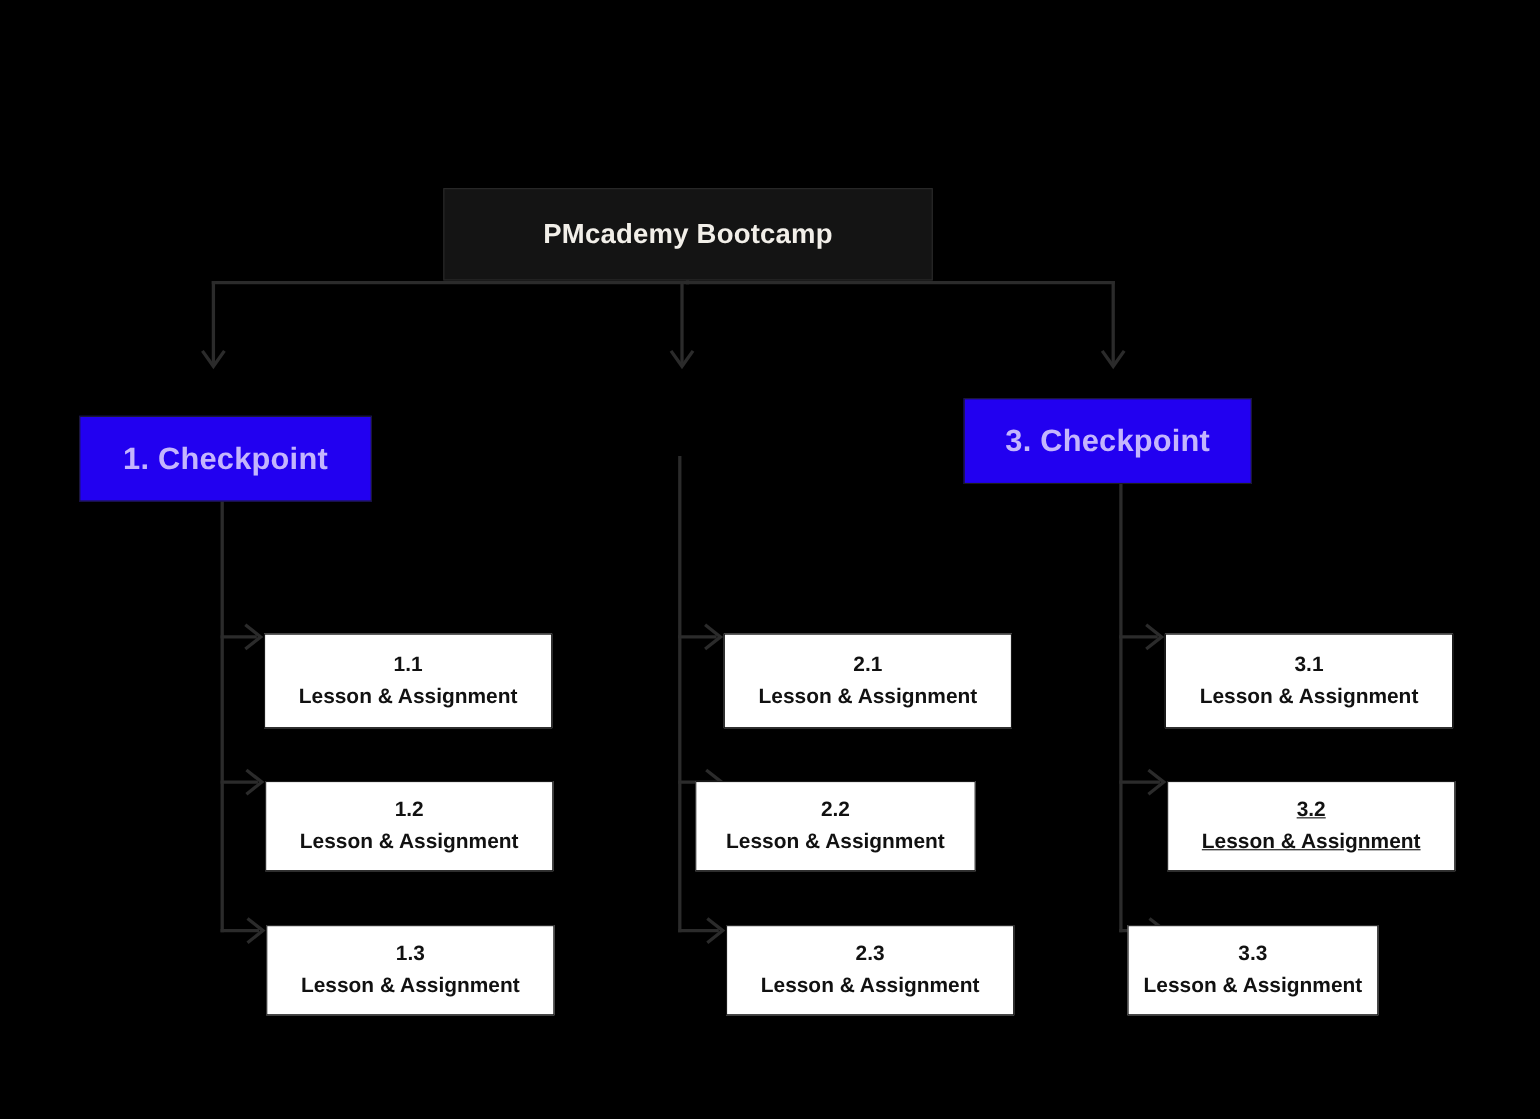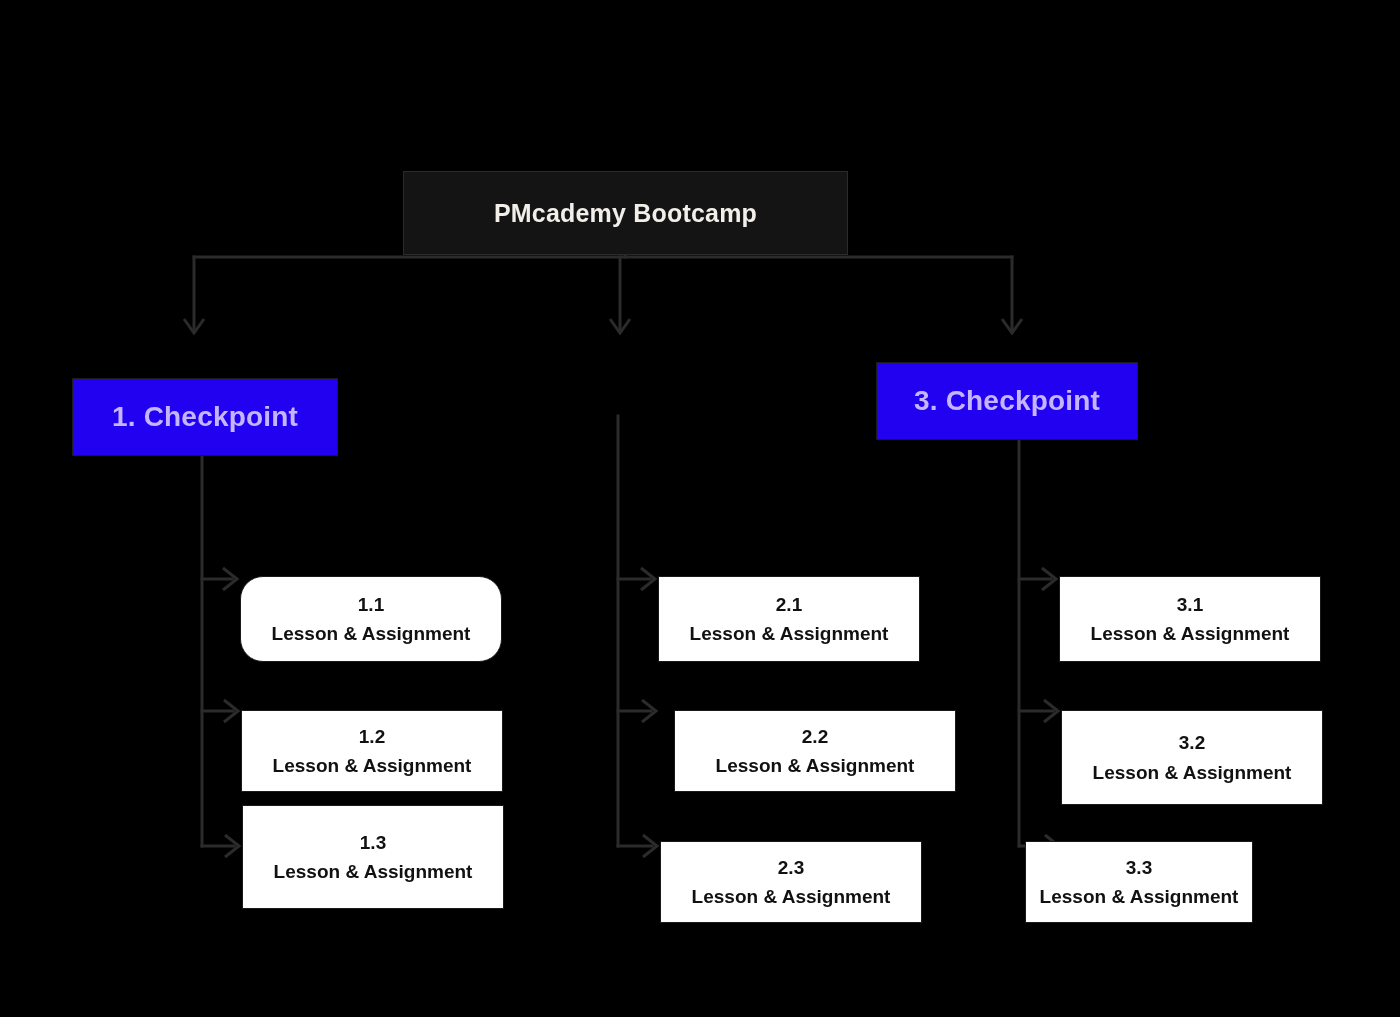--- a/index.html
+++ b/index.html
@@ -127,56 +127,56 @@
 
   <div class="node node-checkpoint" style="left:72px; top:338px; width:266px; height:78px;">
     <span>1. Checkpoint</span>
   </div>
 
 
   <div class="node node-checkpoint" style="left:876px; top:322px; width:262px; height:78px;">
     <span>3. Checkpoint</span>
   </div>
 
-  <div class="node node-leaf" style="left:240px; top:536px; width:262px; height:86px;border-radius:23px;">
+  <div class="node node-leaf" style="left:240px; top:536px; width:262px; height:86px;">
     <span class="leaf-line1">1.1</span>
     <span class="leaf-line2">Lesson &amp; Assignment</span>
   </div>
 
   <div class="node node-leaf" style="left:241px; top:670px; width:262px; height:82px;">
     <span class="leaf-line1">1.2</span>
     <span class="leaf-line2">Lesson &amp; Assignment</span>
   </div>
 
-  <div class="node node-leaf" style="left:242px; top:765px; width:262px; height:104px;">
+  <div class="node node-leaf" style="left:242px; top:801px; width:262px; height:82px;">
     <span class="leaf-line1">1.3</span>
     <span class="leaf-line2">Lesson &amp; Assignment</span>
   </div>
 
   <div class="node node-leaf" style="left:658px; top:536px; width:262px; height:86px;">
     <span class="leaf-line1">2.1</span>
     <span class="leaf-line2">Lesson &amp; Assignment</span>
   </div>
 
-  <div class="node node-leaf" style="left:674px; top:670px; width:282px; height:82px;">
+  <div class="node node-leaf" style="left:632px; top:670px; width:255px; height:82px;">
     <span class="leaf-line1">2.2</span>
     <span class="leaf-line2">Lesson &amp; Assignment</span>
   </div>
 
   <div class="node node-leaf" style="left:660px; top:801px; width:262px; height:82px;">
     <span class="leaf-line1">2.3</span>
     <span class="leaf-line2">Lesson &amp; Assignment</span>
   </div>
 
   <div class="node node-leaf" style="left:1059px; top:536px; width:262px; height:86px;">
     <span class="leaf-line1">3.1</span>
     <span class="leaf-line2">Lesson &amp; Assignment</span>
   </div>
 
-  <div class="node node-leaf" style="left:1061px; top:670px; width:262px; height:95px;">
+  <div class="node node-leaf" style="left:1061px; top:670px; width:262px; height:82px;text-decoration:underline;">
     <span class="leaf-line1">3.2</span>
     <span class="leaf-line2">Lesson &amp; Assignment</span>
   </div>
 
   <div class="node node-leaf" style="left:1025px; top:801px; width:228px; height:82px;">
     <span class="leaf-line1">3.3</span>
     <span class="leaf-line2">Lesson &amp; Assignment</span>
   </div>
 
 </div>

